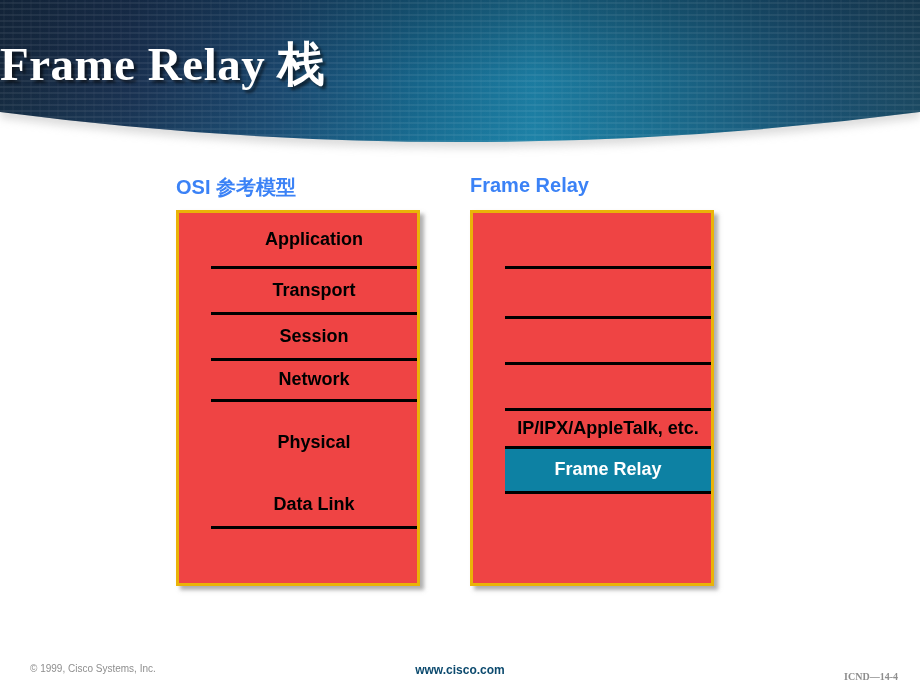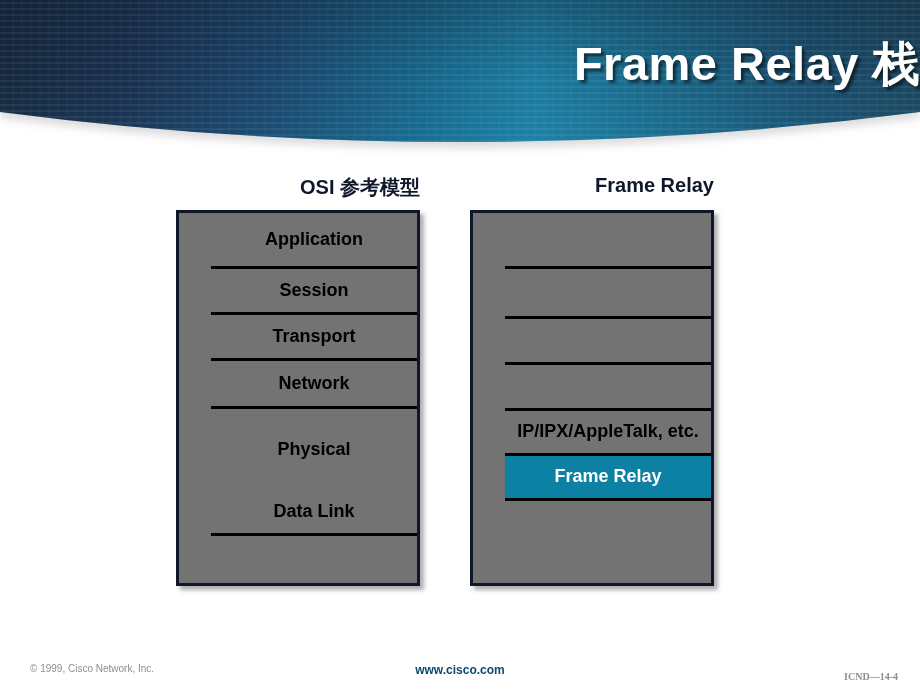--- a/index.html
+++ b/index.html
@@ -27,55 +27,56 @@
   #banner-svg {
     position: absolute;
     left: 0;
     top: 0;
   }
   #slide-title {
     position: absolute;
     left: 0;
     top: 33px;
     width: 920px;
-    text-align: right;
+    text-align: left;
     font-size: 47px;
     font-weight: bold;
     color: #ffffff;
     letter-spacing: 0.5px;
     text-shadow: 3px 3px 3px rgba(0,0,0,0.55);
     z-index: 4;
     white-space: nowrap;
+    font-family: Liberation Serif, serif;
   }
 
   
   #diagram {
     position: absolute;
     left: 0;
     top: 168px;
     width: 920px;
     height: 440px;
   }
 
   .col-header {
     position: absolute;
     font-size: 20px;
     font-weight: bold;
-    color: #0f172a;
-    text-align: right;
+    color: #3b82f6;
+    text-align: left;
     white-space: nowrap;
   }
   #osi-header   { left: 176px; top: 6px;  width: 244px; }
   #fr-header    { left: 470px; top: 6px;  width: 244px; }
 
   .stack {
     position: absolute;
     box-sizing: border-box;
-    background: #737373;
-    border: 3px solid #0f172a;
+    background: #ef4444;
+    border: 3px solid #eab308;
     box-shadow: 4px 4px 4px rgba(110,110,110,0.55);
     padding-left: 32px;
   }
   #osi-stack { left: 176px; top: 42px;  width: 244px; height: 376px; }
   #fr-stack  { left: 470px; top: 42px;  width: 244px; height: 376px; }
 
   .layer {
     box-sizing: border-box;
     display: flex;
     align-items: center;
@@ -182,35 +183,35 @@
 </div>
 
 <div id="diagram">
 
   <div class="col-header" id="osi-header">OSI 参考模型</div>
 
   <div class="col-header" id="fr-header">Frame Relay</div>
 
   <div class="stack" id="osi-stack">
     <div class="layer" style="height:56px">Application</div>
+    <div class="layer" style="height:46px">Transport</div>
     <div class="layer" style="height:46px">Session</div>
-    <div class="layer" style="height:46px">Transport</div>
-    <div class="layer" style="height:48px">Network</div>
+    <div class="layer" style="height:41px">Network</div>
     <div class="layer last" style="height:82px">Physical</div>
     <div class="layer" style="height:45px">Data Link</div>
   </div>
 
   <div class="stack" id="fr-stack">
     <div class="layer" style="height:56px"></div>
     <div class="layer" style="height:50px"></div>
     <div class="layer" style="height:46px"></div>
     <div class="layer" style="height:46px"></div>
-    <div class="layer" style="height:45px">IP/IPX/AppleTalk, etc.</div>
+    <div class="layer" style="height:38px">IP/IPX/AppleTalk, etc.</div>
     <div class="layer highlight" style="height:45px">Frame Relay</div>
   </div>
 
 </div>
 
 <div id="footer">
-  <div class="foot" id="foot-copyright">© 1999, Cisco Network, Inc.</div>
+  <div class="foot" id="foot-copyright">© 1999, Cisco Systems, Inc.</div>
   <div class="foot" id="foot-url">www.cisco.com</div>
   <div class="foot" id="foot-code">ICND—14-4</div>
 </div>
 
 </body></html>

